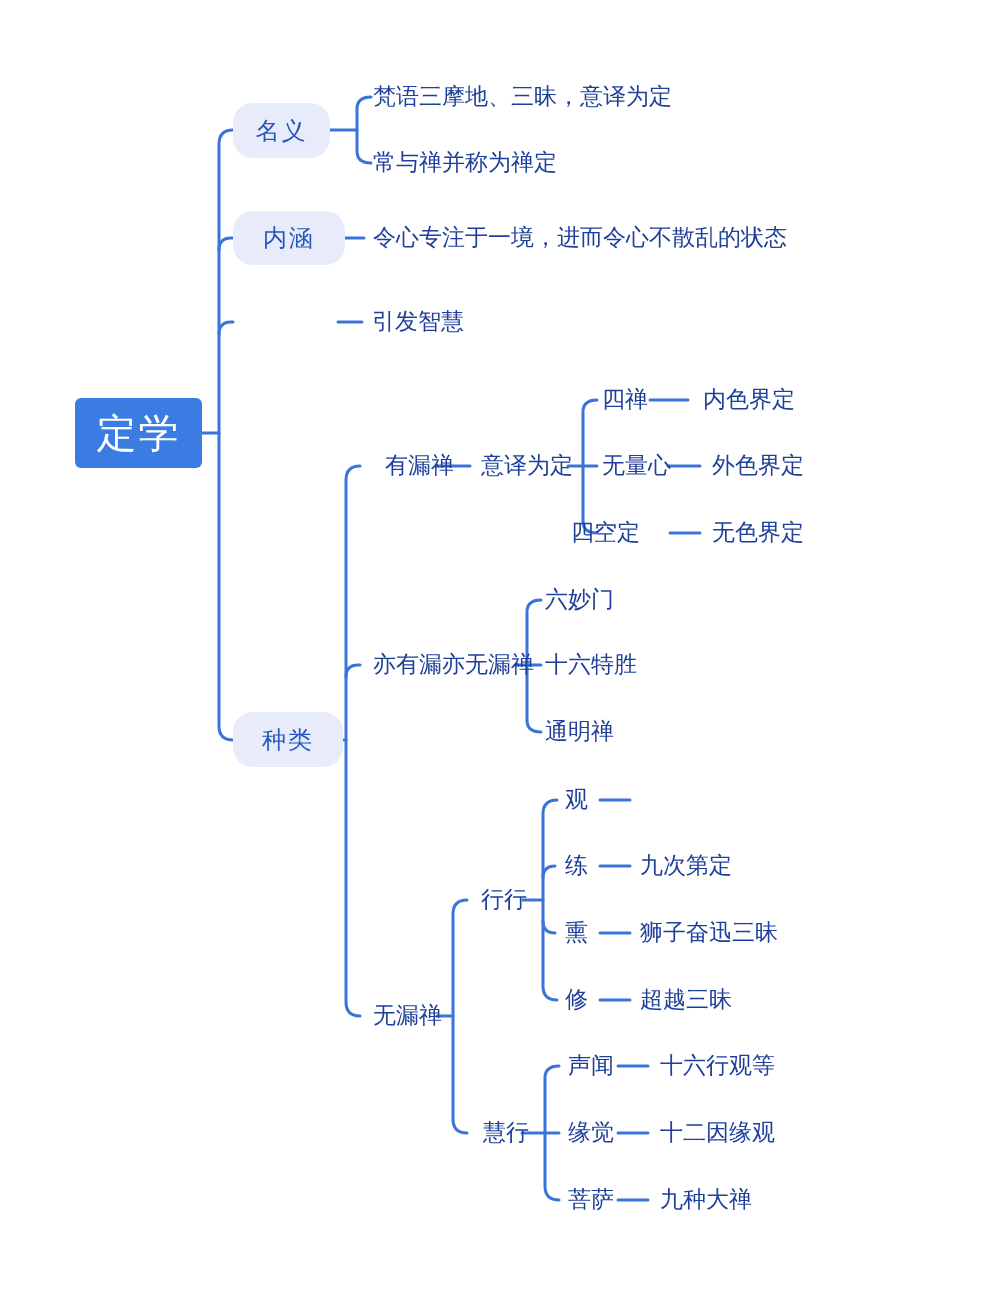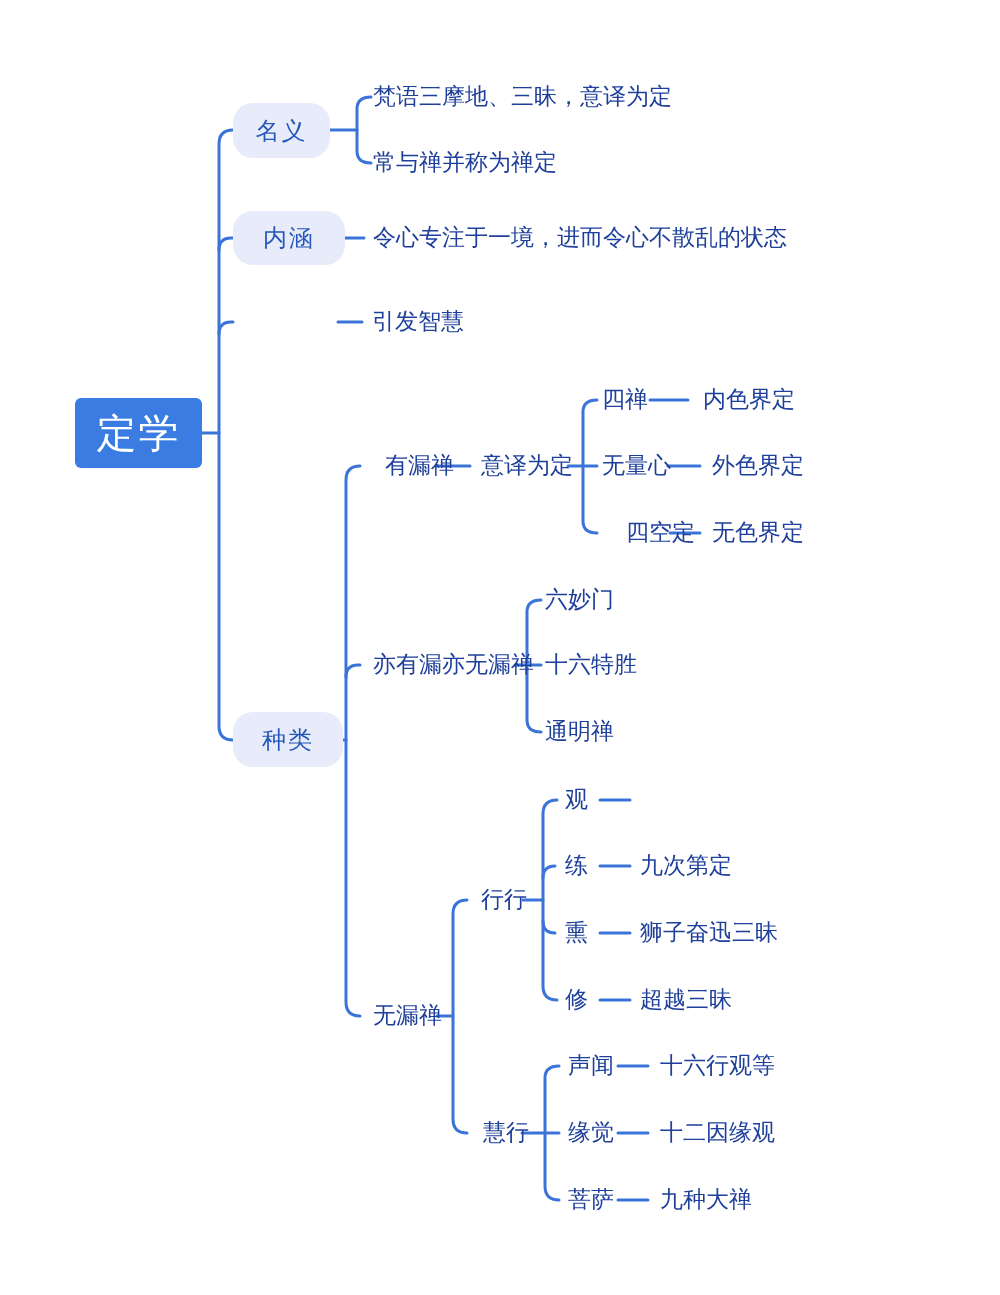--- a/index.html
+++ b/index.html
@@ -108,21 +108,21 @@
   <div class="node text-node" style="left:373px;top:238px">令心专注于一境，进而令心不散乱的状态</div>
 
   <div class="node text-node" style="left:372px;top:322px">引发智慧</div>
 
   <div class="node text-node" style="left:385px;top:466px">有漏禅</div>
   <div class="node text-node" style="left:481px;top:466px">意译为定</div>
   <div class="node text-node" style="left:602px;top:400px">四禅</div>
   <div class="node text-node" style="left:703px;top:400px">内色界定</div>
   <div class="node text-node" style="left:602px;top:466px">无量心</div>
   <div class="node text-node" style="left:712px;top:466px">外色界定</div>
-  <div class="node text-node" style="left:626px;top:533px">四空定</div>
+  <div class="node text-node" style="left:571px;top:533px">四空定</div>
   <div class="node text-node" style="left:712px;top:533px">无色界定</div>
 
   <div class="node text-node" style="left:373px;top:665px">亦有漏亦无漏禅</div>
   <div class="node text-node" style="left:545px;top:600px">六妙门</div>
   <div class="node text-node" style="left:545px;top:665px">十六特胜</div>
   <div class="node text-node" style="left:545px;top:732px">通明禅</div>
 
   <div class="node text-node" style="left:373px;top:1016px">无漏禅</div>
   <div class="node text-node" style="left:481px;top:900px">行行</div>
   <div class="node text-node" style="left:565px;top:800px">观</div>

